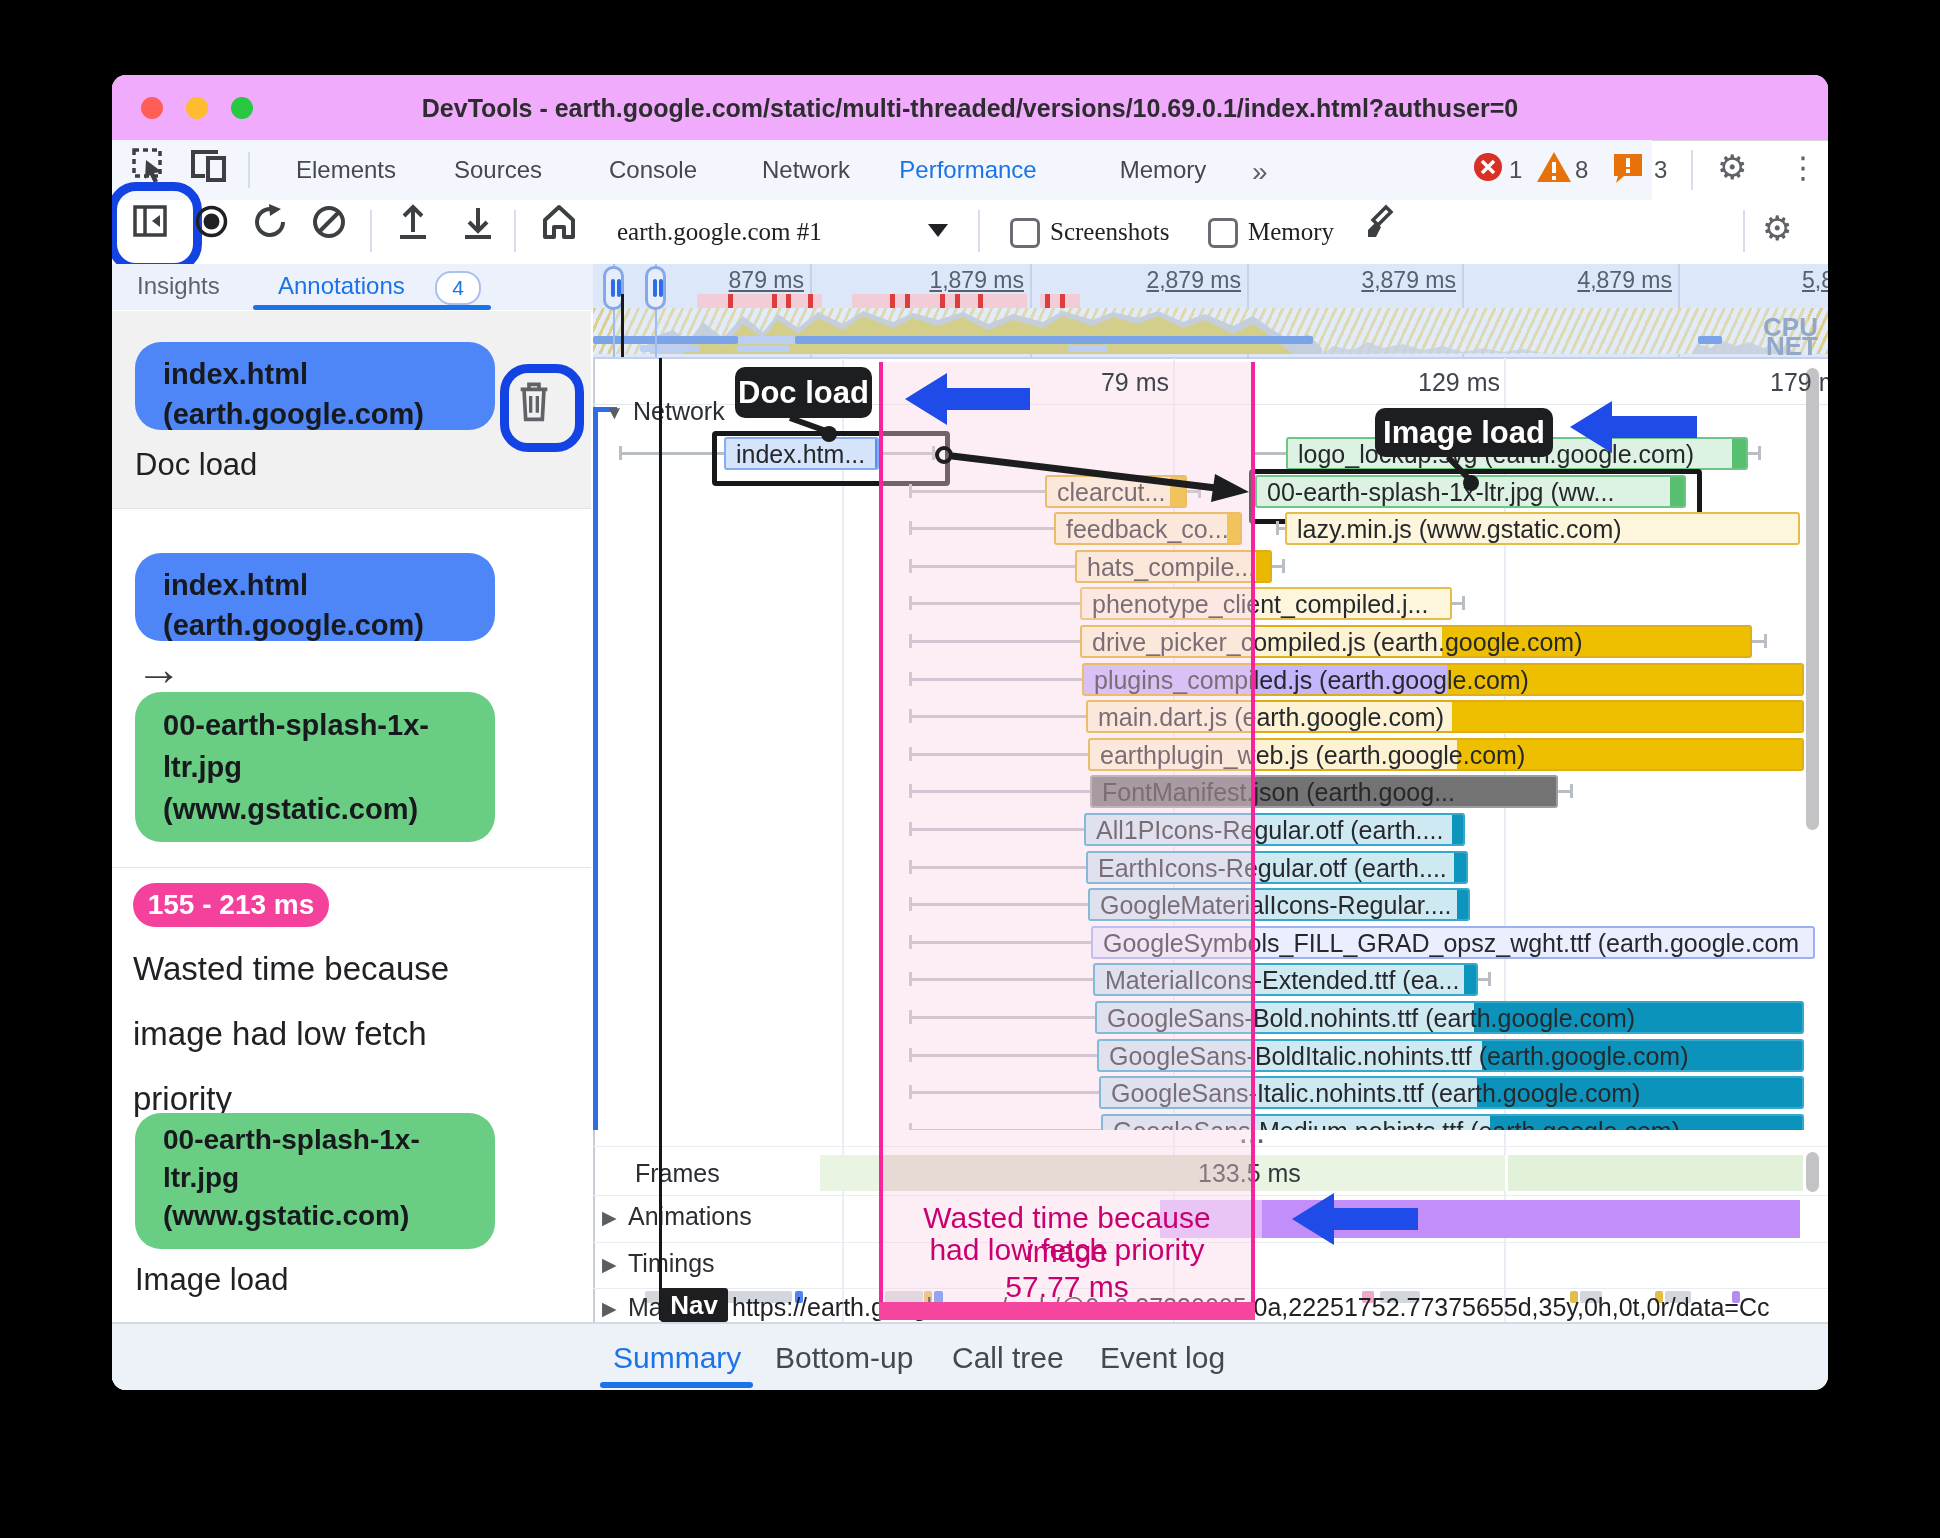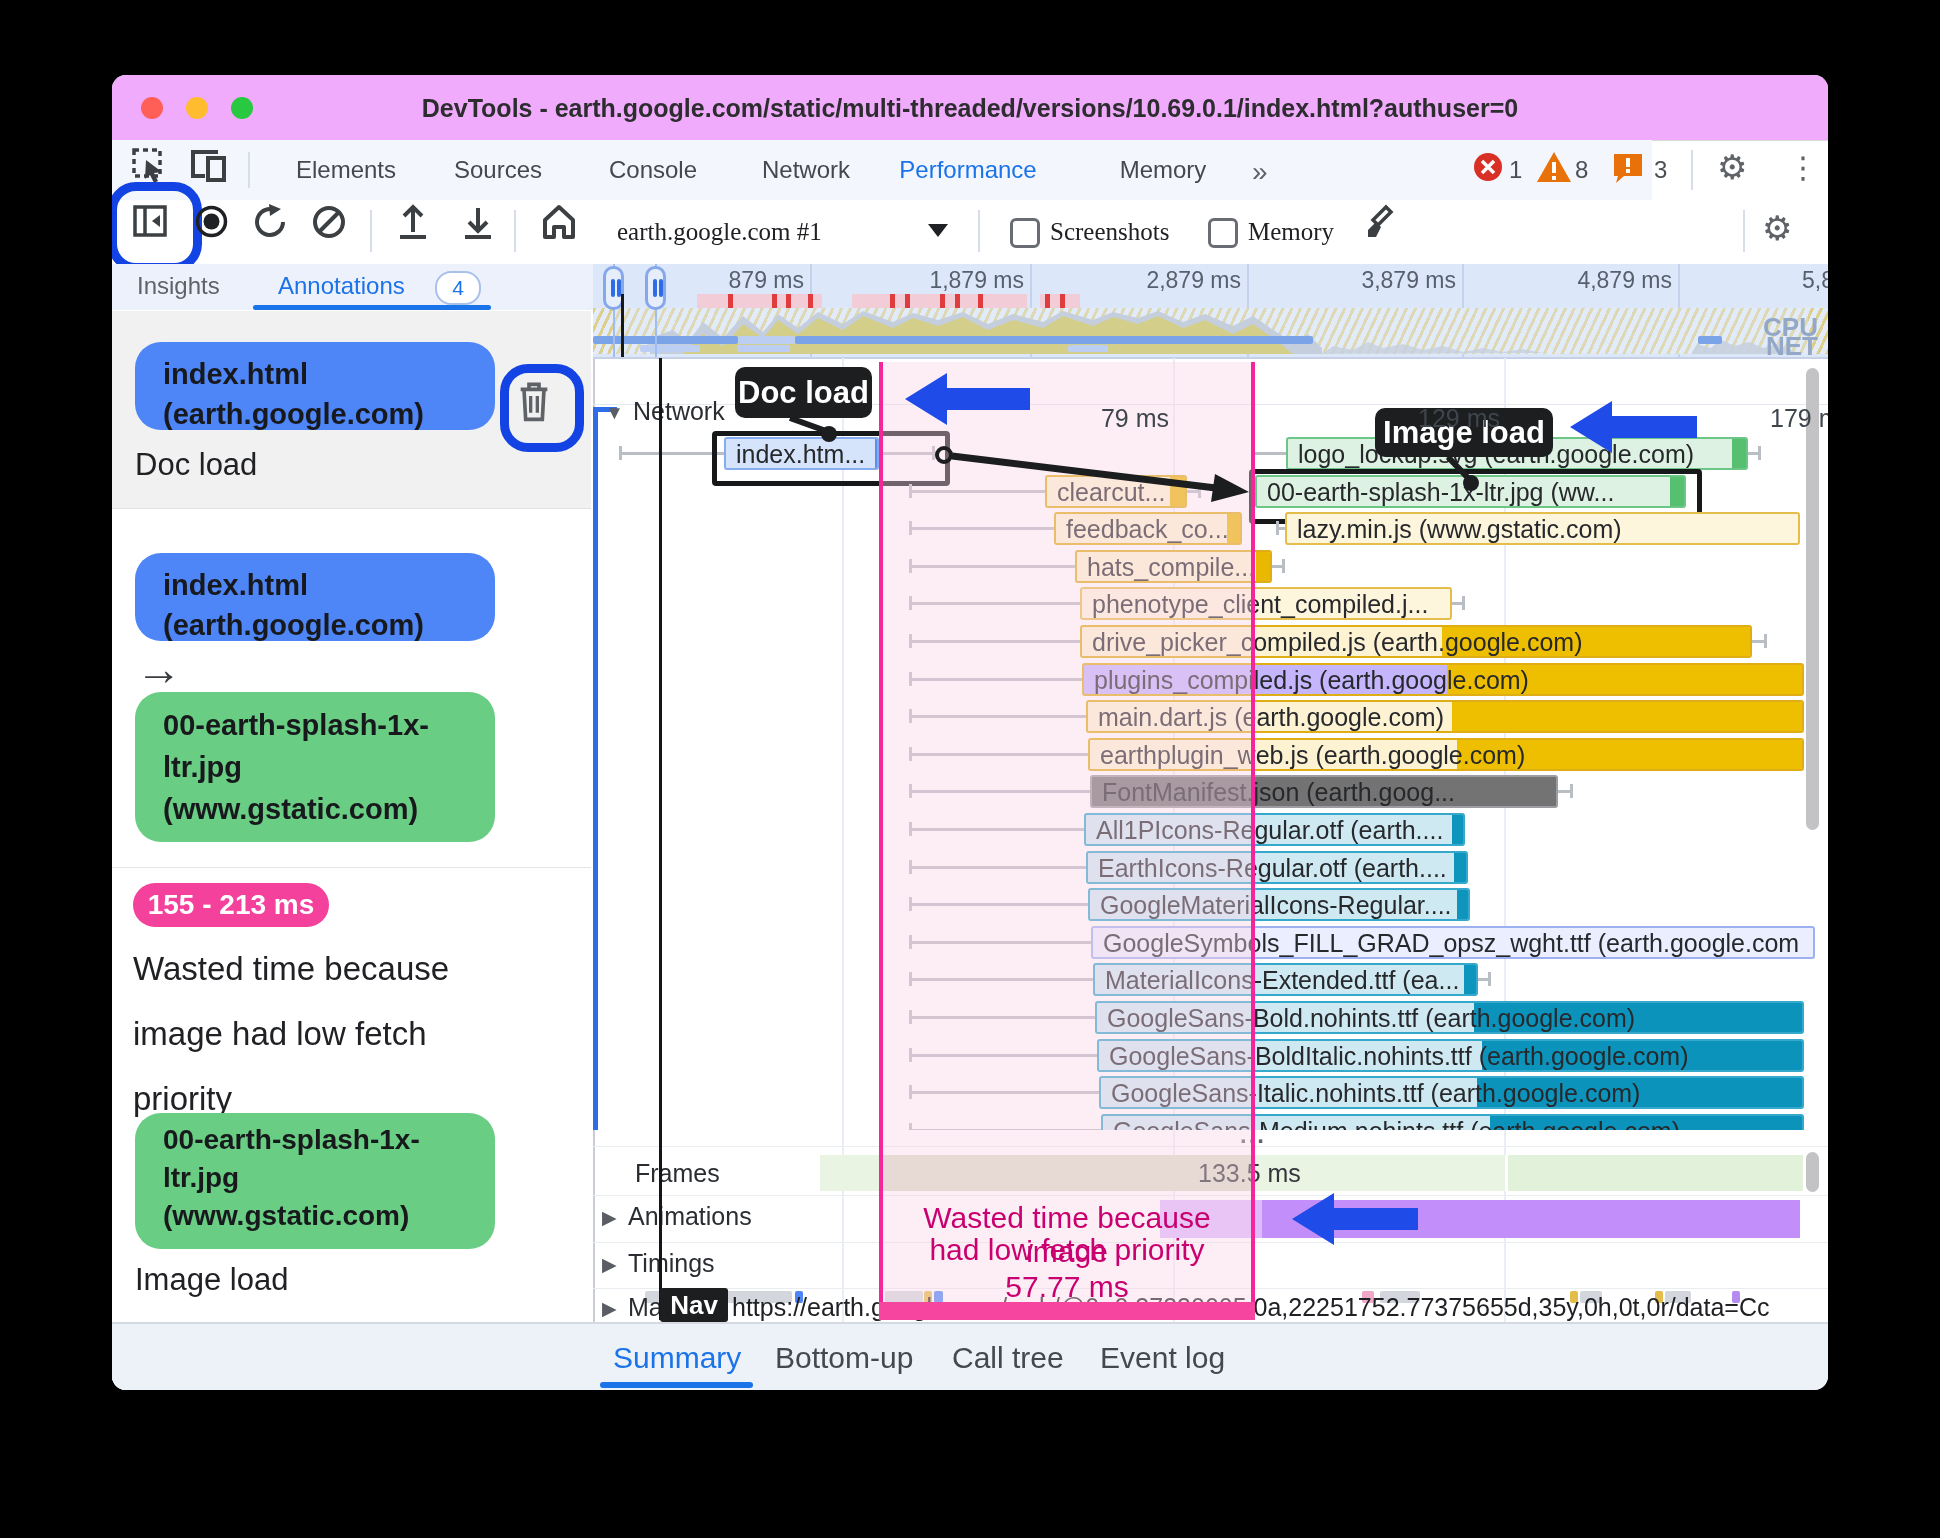--- a/index.html
+++ b/index.html
@@ -34,34 +34,34 @@
   .chip{border-radius:26px;font-weight:bold;font-size:29px;color:#17191d;padding:12px 0 12px 28px;
         box-sizing:border-box;white-space:pre-line;}
   .chip-blue{background:#4e86f7;line-height:40px;}
   .chip-green{background:#69cd83;line-height:40px;}
   .chip-pink{background:#f4419b;color:#fff;text-align:center;padding:0;line-height:44px;
              font-size:28px;border-radius:24px;}
   .sb-caption{font-size:31px;color:#202124;}
   .sb-par{font-size:33px;color:#202124;line-height:65px;white-space:pre-line;}
   
   #minimap{left:481px;top:189px;width:1235px;height:93px;background:#dce7fa;border-bottom:2px solid #c6d1e8;overflow:hidden;}
-  .mm-tick{top:3px;font-size:23px;color:#57606c;white-space:nowrap;}
+  .mm-tick{top:3px;font-size:23px;color:#57606c;white-space:nowrap;text-decoration:underline;}
   .mm-grid{top:0;width:2px;height:93px;background:#c5d2ec;}
   .mm-band{top:30px;height:14px;background:#f2ccd6;}
   .mm-mark{top:30px;width:5px;height:14px;background:#df3d3d;}
   #cpu-band{left:0;top:44px;width:1235px;height:46px;background:#e4ecf9;
     background-image:repeating-linear-gradient(115deg,rgba(213,178,35,.5) 0 3px,rgba(255,255,255,0) 3px 8px);}
   .mm-label{font-size:26px;font-weight:bold;color:#93a7c7;text-align:right;width:80px;}
   .net-seg{position:absolute;border-radius:2px;}
   .mm-handle{top:2px;width:21px;height:44px;background:#e6eefc;border:3px solid #86a8ea;border-radius:10px;
              box-sizing:border-box;}
   .hbar{position:absolute;top:10px;width:4px;height:18px;background:#2e6be6;border-radius:2px;}
   
   #netruler-sep{left:481px;top:329px;width:1235px;height:1px;background:#e4e7ee;}
-  .time-lab{top:293px;font-size:25px;color:#3f454d;white-space:nowrap;margin-top:36px;}
+  .time-lab{top:293px;font-size:25px;color:#3f454d;white-space:nowrap;}
   .vgrid{top:283px;width:2px;height:964px;background:#e9eef6;}
   .bar{position:absolute;height:33px;border-radius:3px;box-sizing:border-box;overflow:hidden;
        font-size:25px;color:#26282b;white-space:nowrap;line-height:30px;padding-left:10px;}
   .tailseg,.splitseg{position:absolute;top:0;bottom:0;}
   .whisk{position:absolute;height:3px;background:#b9bdc4;}
   .wcap{position:absolute;width:3px;height:14px;background:#b9bdc4;}
   .outline{position:absolute;border:5px solid #17181a;border-radius:4px;background:transparent;}
   .track-lab{font-size:25px;color:#2a2d31;white-space:nowrap;}
   .disc{font-size:19px;color:#5a5d63;}
   .hsep{left:481px;width:1235px;height:1px;background:#e9ecf1;}

